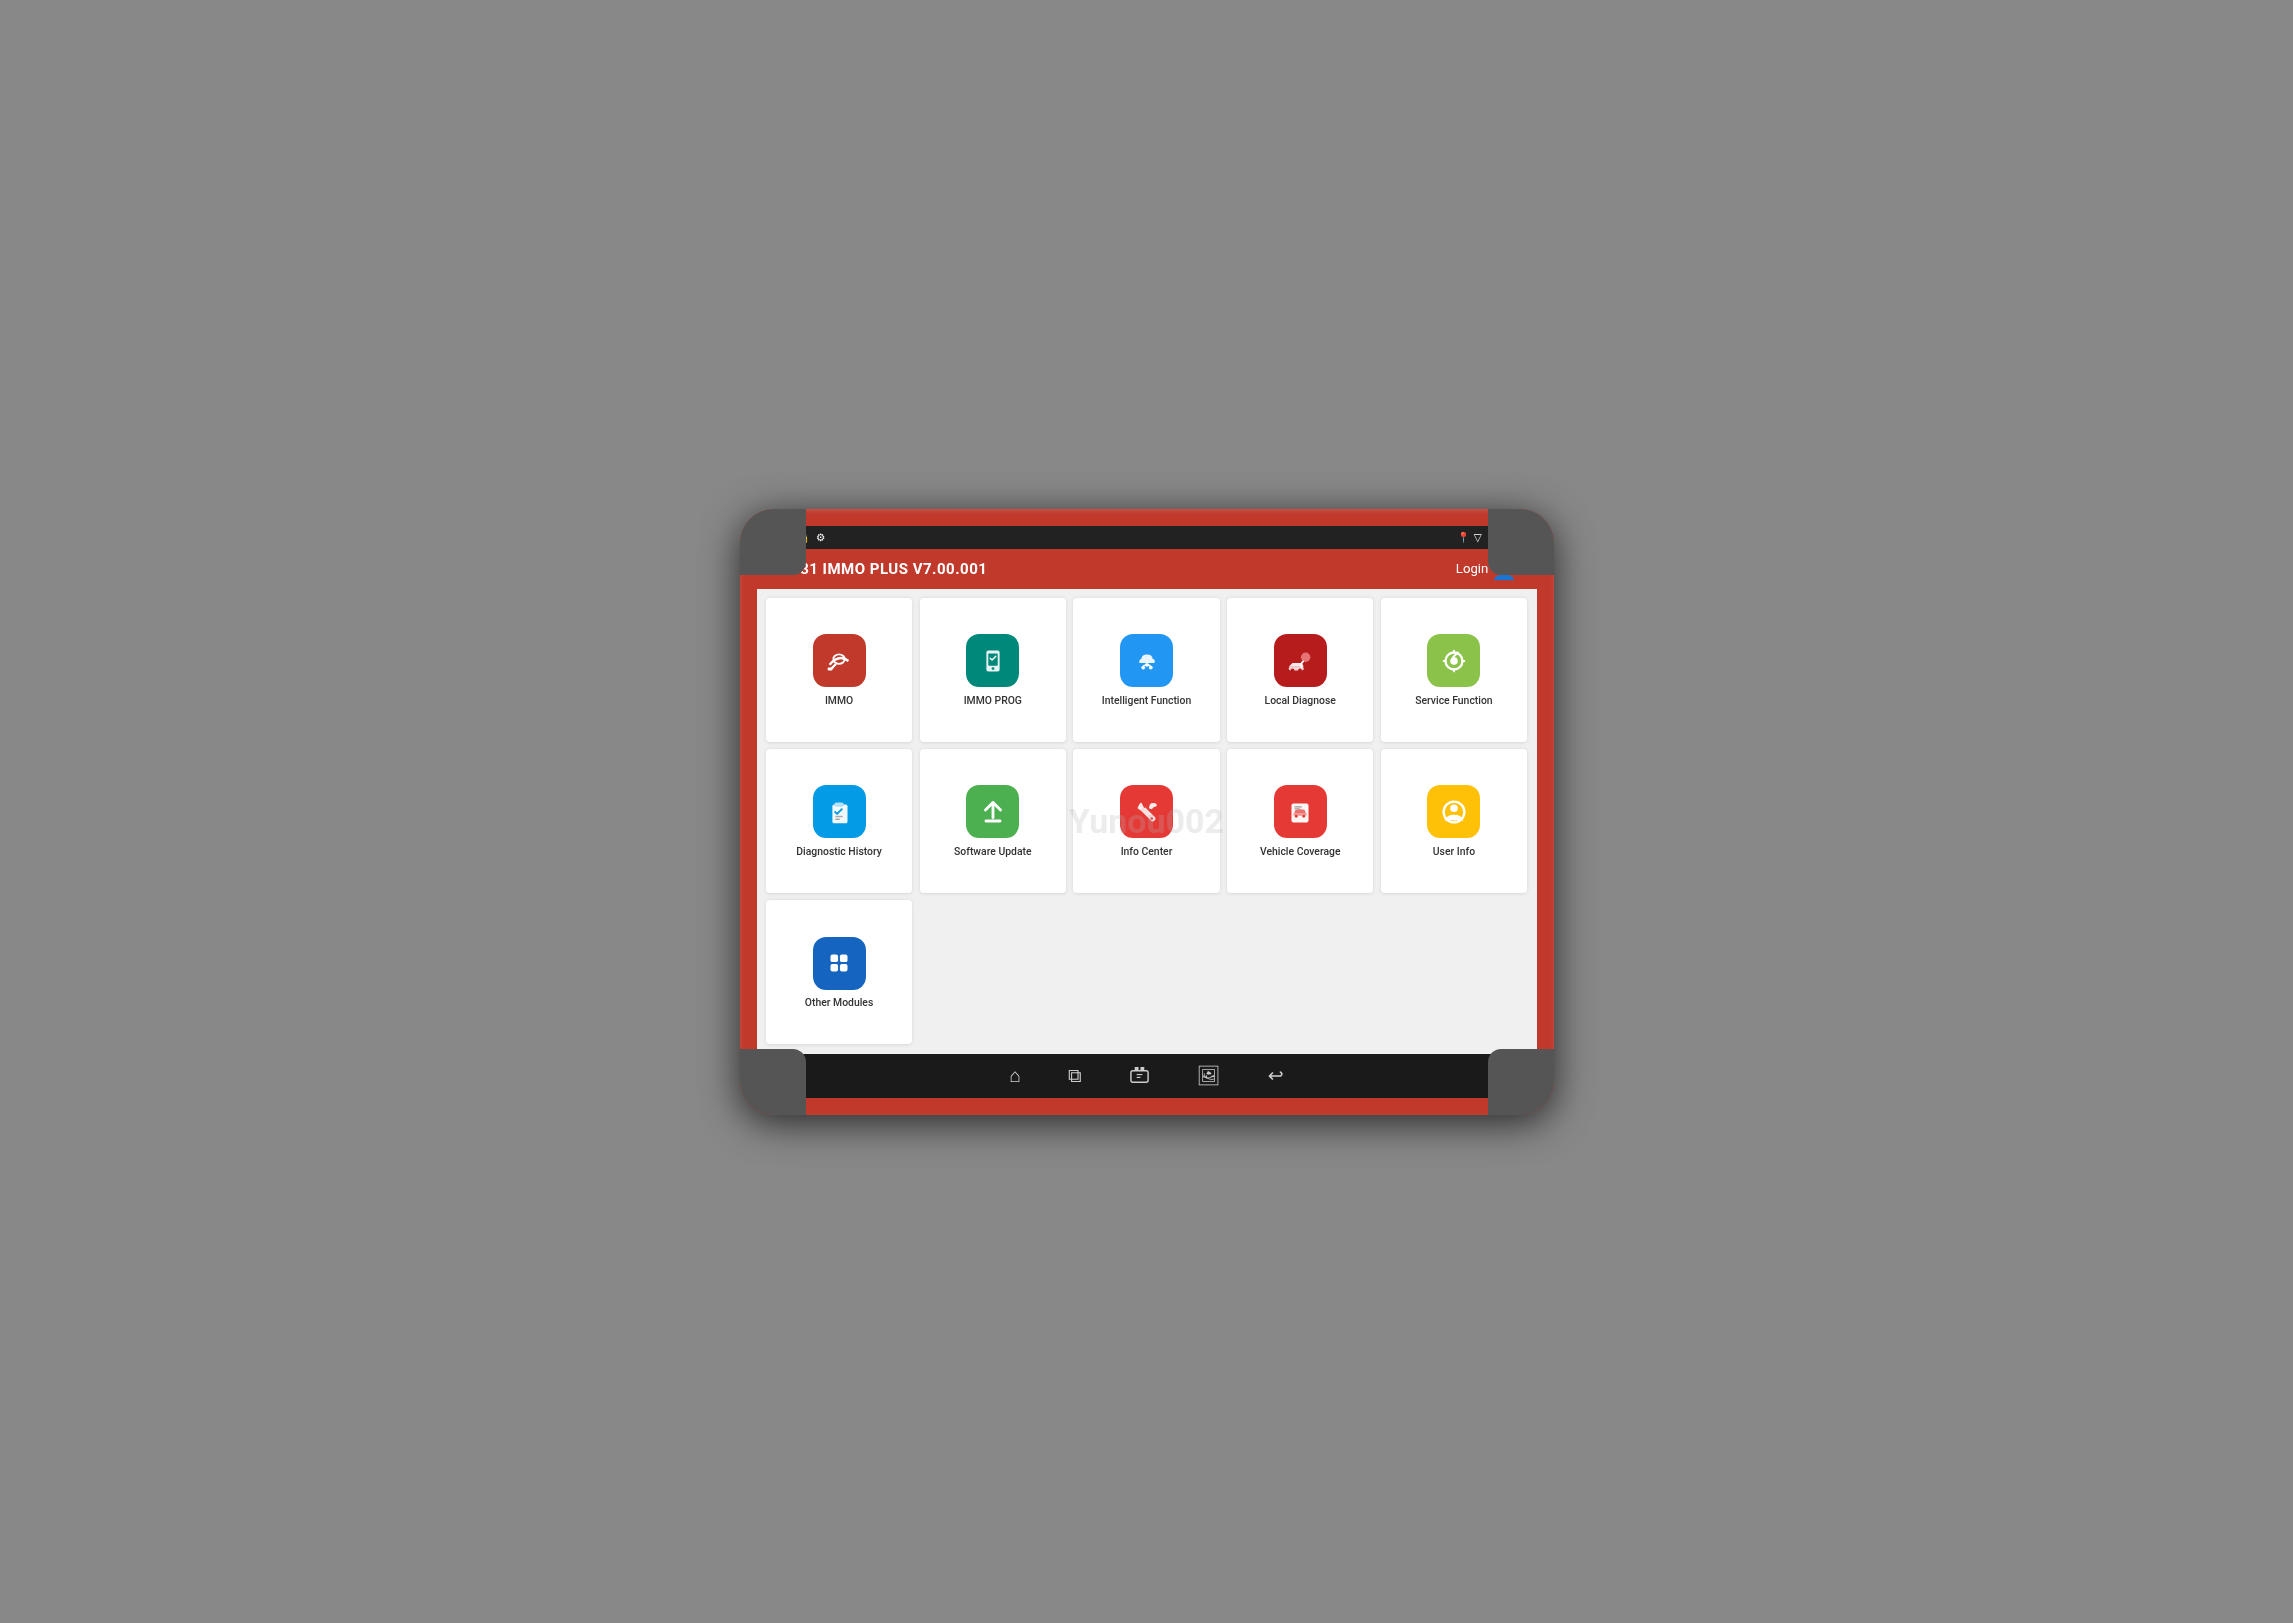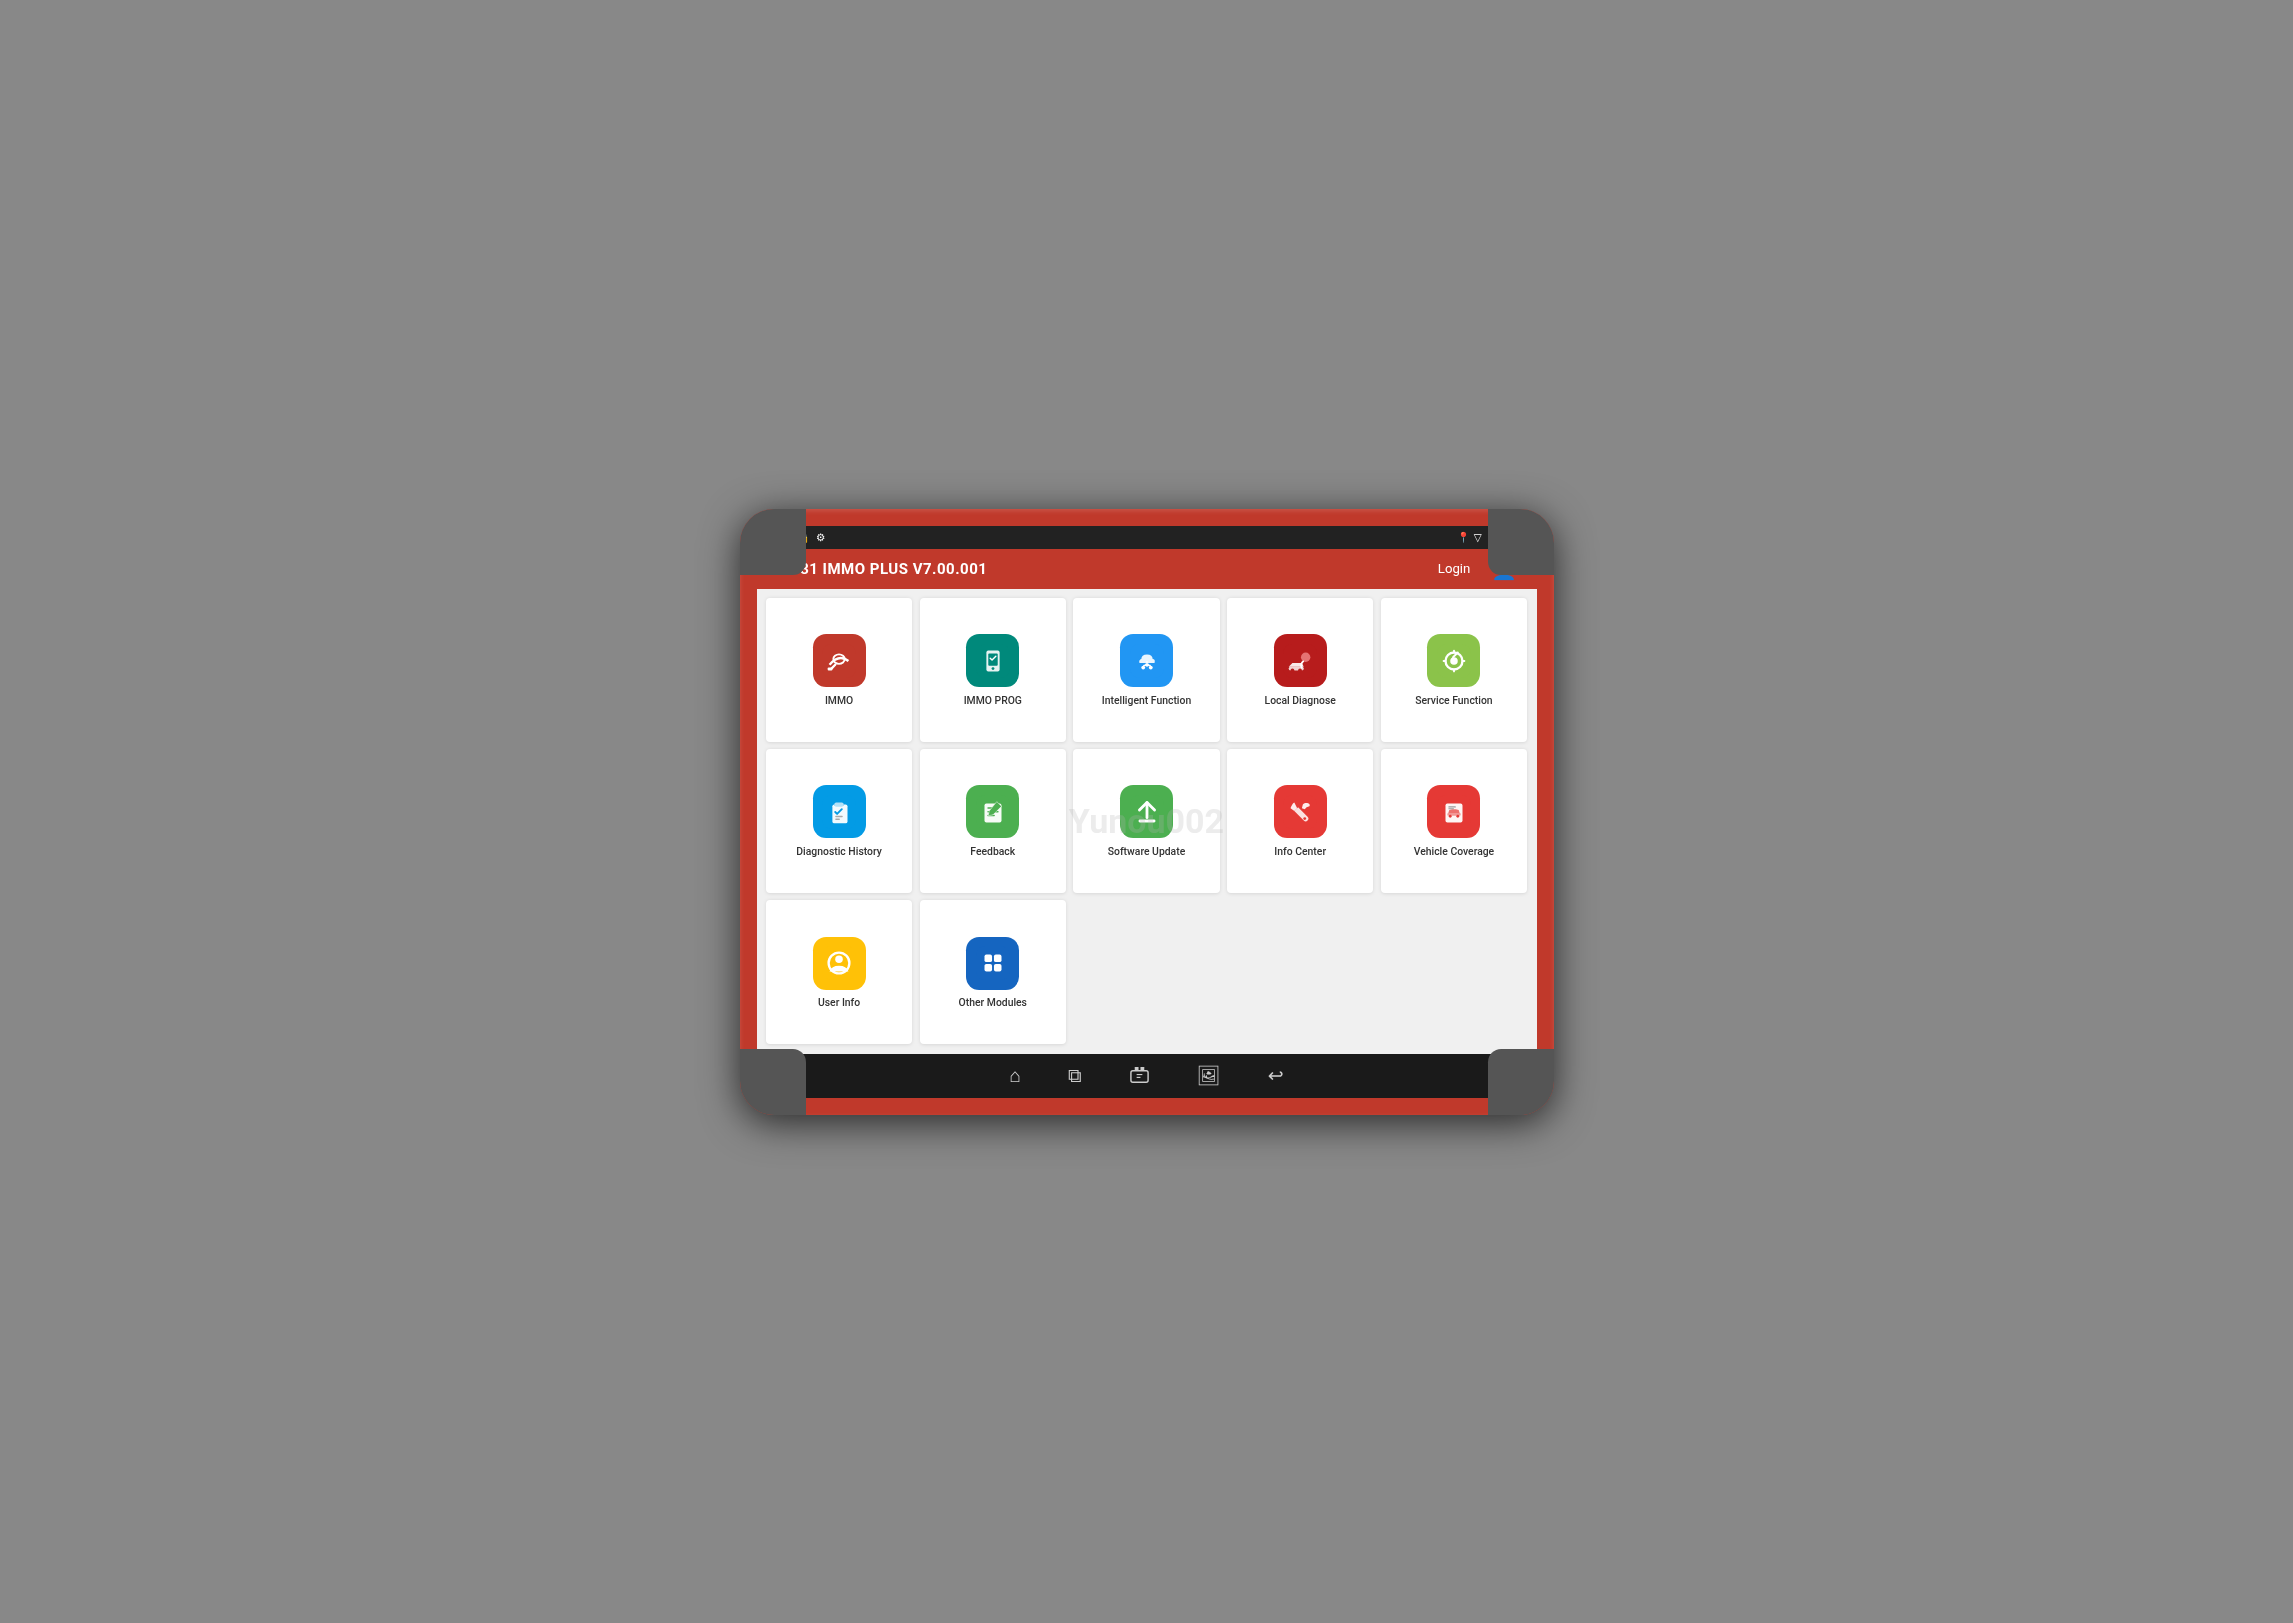--- a/index.html
+++ b/index.html
@@ -64,21 +64,21 @@
     .app-header {
       background: #c0392b;
       color: #fff;
       display: flex;
       justify-content: space-between;
       align-items: center;
       padding: 7.6px 19px;
       min-height: 40px;
     }
     .app-title { font-size: 15px; font-weight: bold; letter-spacing: 0.5px; }
-    .header-right { display: flex; align-items: center; gap: 21px; font-size: 13.2px; }
+    .header-right { display: flex; align-items: center; gap: 3px; font-size: 13.2px; }
 
     
     .grid-area {
       flex: 1;
       background: #f0f0f0;
       padding: 9.5px;
       display: grid;
       grid-template-columns: repeat(5, 1fr);
       grid-template-rows: repeat(3, 1fr);
       gap: 7.6px;
@@ -283,33 +283,20 @@
             <rect x="13" y="8" width="10" height="4" rx="2" fill="#039be5"></rect>
             <rect x="13" y="8" width="10" height="4" rx="2" fill="white" opacity="0.7"></rect>
             <path d="M14 18 L16 20 L21 15" stroke="#039be5" stroke-width="2" stroke-linecap="round" stroke-linejoin="round"></path>
             <rect x="14" y="22" width="8" height="1.5" rx="0.75" fill="#aaa"></rect>
             <rect x="14" y="25" width="5" height="1.5" rx="0.75" fill="#aaa"></rect>
           </svg>
         </div>
         <span class="item-label">Diagnostic History</span>
       </div>
 
-      <div class="grid-item">
-        <div class="icon-wrap bg-green">
-          <svg viewBox="0 0 36 36" fill="none">
-            <rect width="36" height="36" rx="10" fill="#4caf50"></rect>
-            <rect x="9" y="9" width="18" height="20" rx="2" fill="white" opacity="0.95"></rect>
-            <rect x="12" y="13" width="12" height="1.5" rx="0.75" fill="#4caf50"></rect>
-            <rect x="12" y="17" width="12" height="1.5" rx="0.75" fill="#4caf50"></rect>
-            <rect x="12" y="21" width="8" height="1.5" rx="0.75" fill="#4caf50"></rect>
-            <path d="M22 7 L27 12 L18 21 L13 22 L14 17 Z" fill="#4caf50" stroke="white" stroke-width="0.5"></path>
-          </svg>
-        </div>
-        <span class="item-label">Feedback</span>
-      </div>
 
       <div class="grid-item">
         <div class="icon-wrap bg-green">
           <svg viewBox="0 0 36 36" fill="none">
             <rect width="36" height="36" rx="10" fill="#4caf50"></rect>
             <path d="M18 8 L18 24" stroke="white" stroke-width="3" stroke-linecap="round"></path>
             <path d="M10 16 L18 8 L26 16" stroke="white" stroke-width="3" stroke-linecap="round" stroke-linejoin="round" fill="none"></path>
             <rect x="9" y="26" width="18" height="3" rx="1.5" fill="white"></rect>
           </svg>
         </div>

